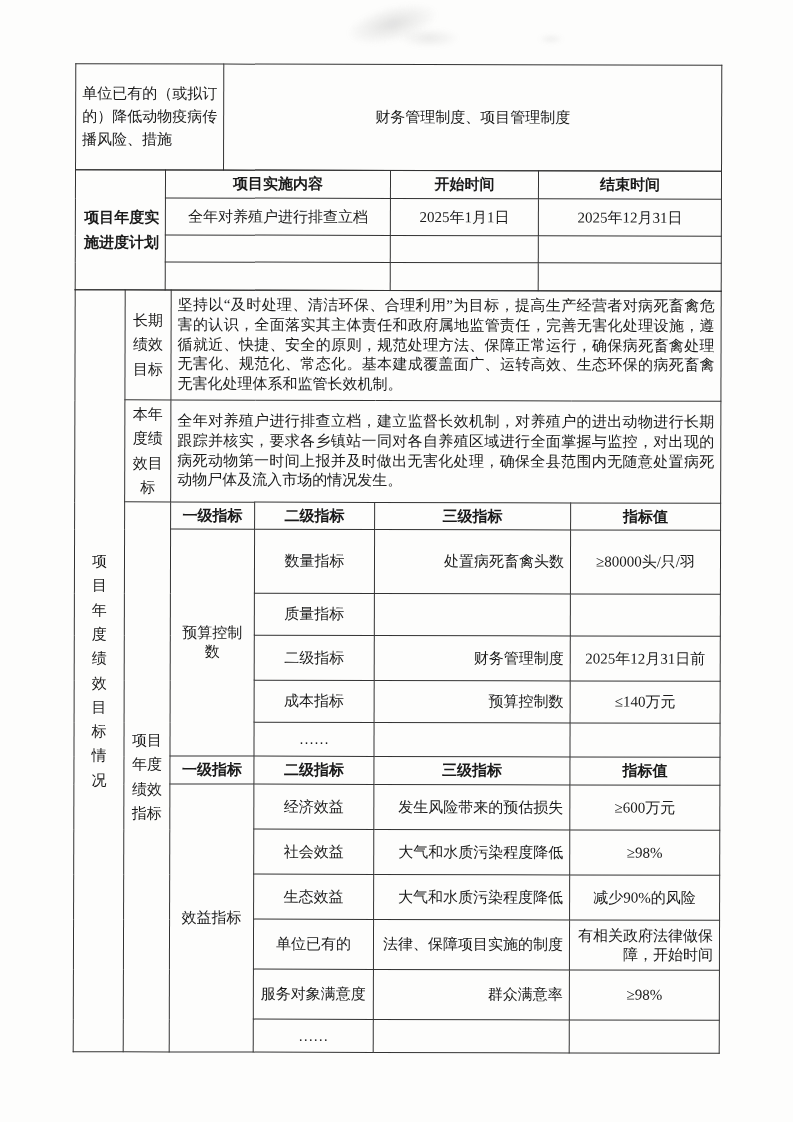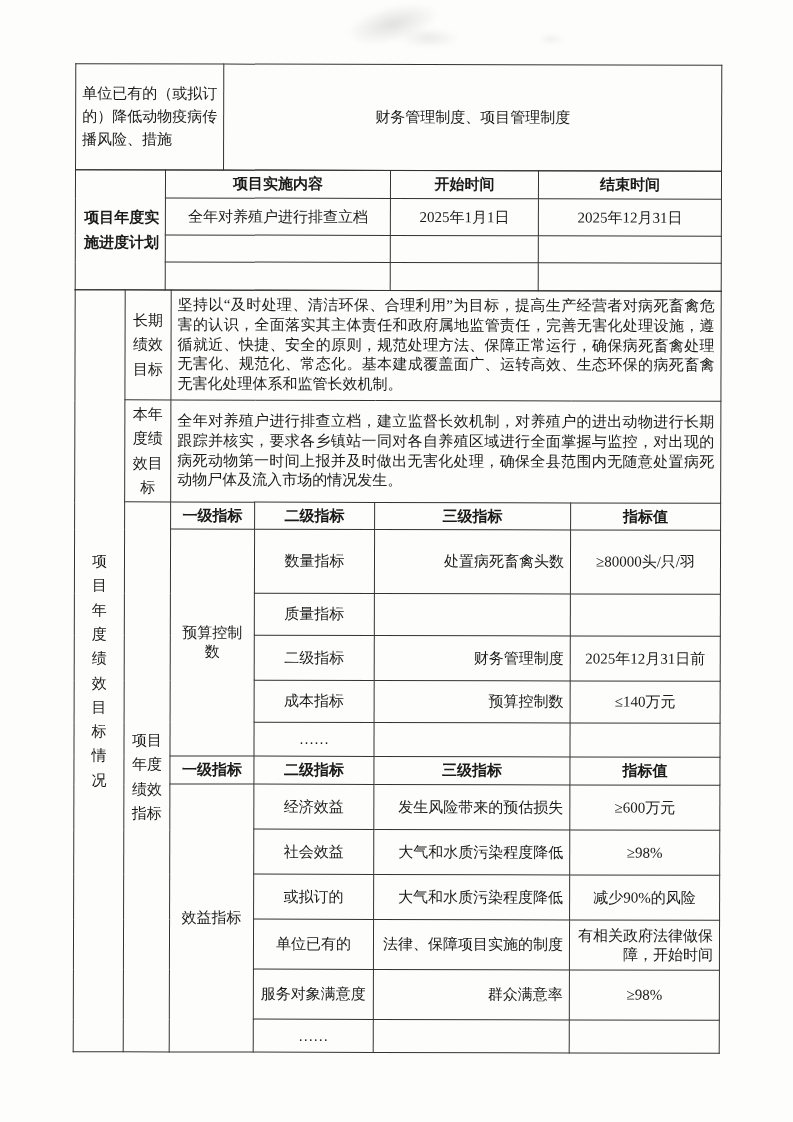--- a/index.html
+++ b/index.html
@@ -179,21 +179,21 @@
         <td class="ctr">经济效益</td>
         <td class="lft">发生风险带来的预估损失</td>
         <td class="ctr">≥600万元</td>
       </tr>
       <tr style="height:45px">
         <td class="ctr">社会效益</td>
         <td class="lft">大气和水质污染程度降低</td>
         <td class="ctr">≥98%</td>
       </tr>
       <tr style="height:45px">
-        <td class="ctr">或拟订的</td>
+        <td class="ctr">生态效益</td>
         <td class="lft">大气和水质污染程度降低</td>
         <td class="ctr">减少90%的风险</td>
       </tr>
       <tr style="height:50px">
         <td class="ctr">单位已有的</td>
         <td class="lft">法律、保障项目实施的制度</td>
         <td class="lft">有相关政府法律做保障，开始时间</td>
       </tr>
       <tr style="height:50px">
         <td class="ctr">服务对象满意度</td>

